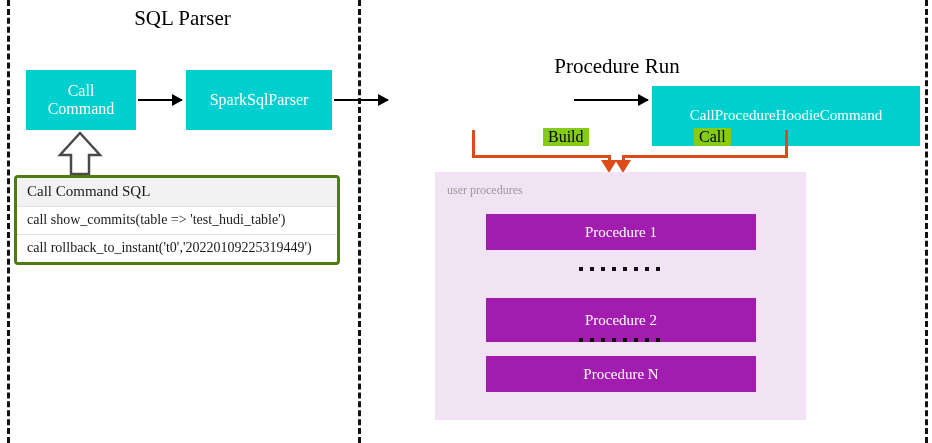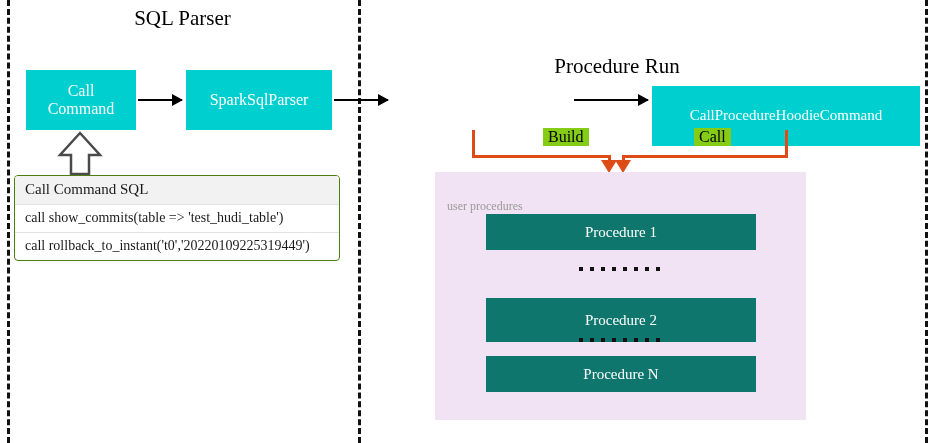--- a/index.html
+++ b/index.html
@@ -68,21 +68,21 @@
     border-bottom: 6px solid transparent;
     border-left: 11px solid #000000;
   }
 
   
   .hollow-arrow { position: absolute; }
 
   
   .sql-table {
     position: absolute;
-    border: 1px solid #4d7c0f;
+    border: 3px solid #4d7c0f;
     border-radius: 4px;
     background: #ffffff;
     box-sizing: border-box;
     overflow: hidden;
   }
   .sql-row {
     box-sizing: border-box;
     padding: 5px 10px 6px 10px;
     font-size: 14px;
     color: #1a1a1a;
@@ -122,21 +122,21 @@
     background: #F1E3F3;
   }
   .proc-panel-label {
     position: absolute;
     font-size: 12px;
     color: #9a9a9a;
     white-space: nowrap;
   }
   .proc-box {
     position: absolute;
-    background: #0f766e;
+    background: #a21caf;
     color: #ffffff;
     display: flex;
     align-items: center;
     justify-content: center;
     font-size: 15px;
   }
   .dots {
     position: absolute;
     display: flex;
     gap: 7px;
@@ -198,21 +198,21 @@
   <div class="edge-label" style="left:543px; top:128px;">Build</div>
 
   <div class="orange-line" style="left:785px; top:130px; width:3px; height:28px;"></div>
   <div class="orange-line" style="left:622px; top:155px; width:166px; height:3px;"></div>
   <div class="orange-line" style="left:622px; top:155px; width:3px; height:12px;"></div>
   <div class="orange-arrowhead" style="left:615px; top:160px;"></div>
   <div class="edge-label" style="left:694px; top:128px;">Call</div>
 
   <div class="proc-panel" style="left:435px; top:172px; width:371px; height:248px;"></div>
 
-  <div class="proc-panel-label" style="left:447px; top:183px;margin-top:16px;">user procedures</div>
+  <div class="proc-panel-label" style="left:447px; top:183px;">user procedures</div>
 
   <div class="proc-box" style="left:486px; top:214px; width:270px; height:36px;">
     <span>Procedure 1</span>
   </div>
 
   <div class="dots" style="left:579px; top:267px;">
     <i></i>
       <i></i>
       <i></i>
       <i></i>

